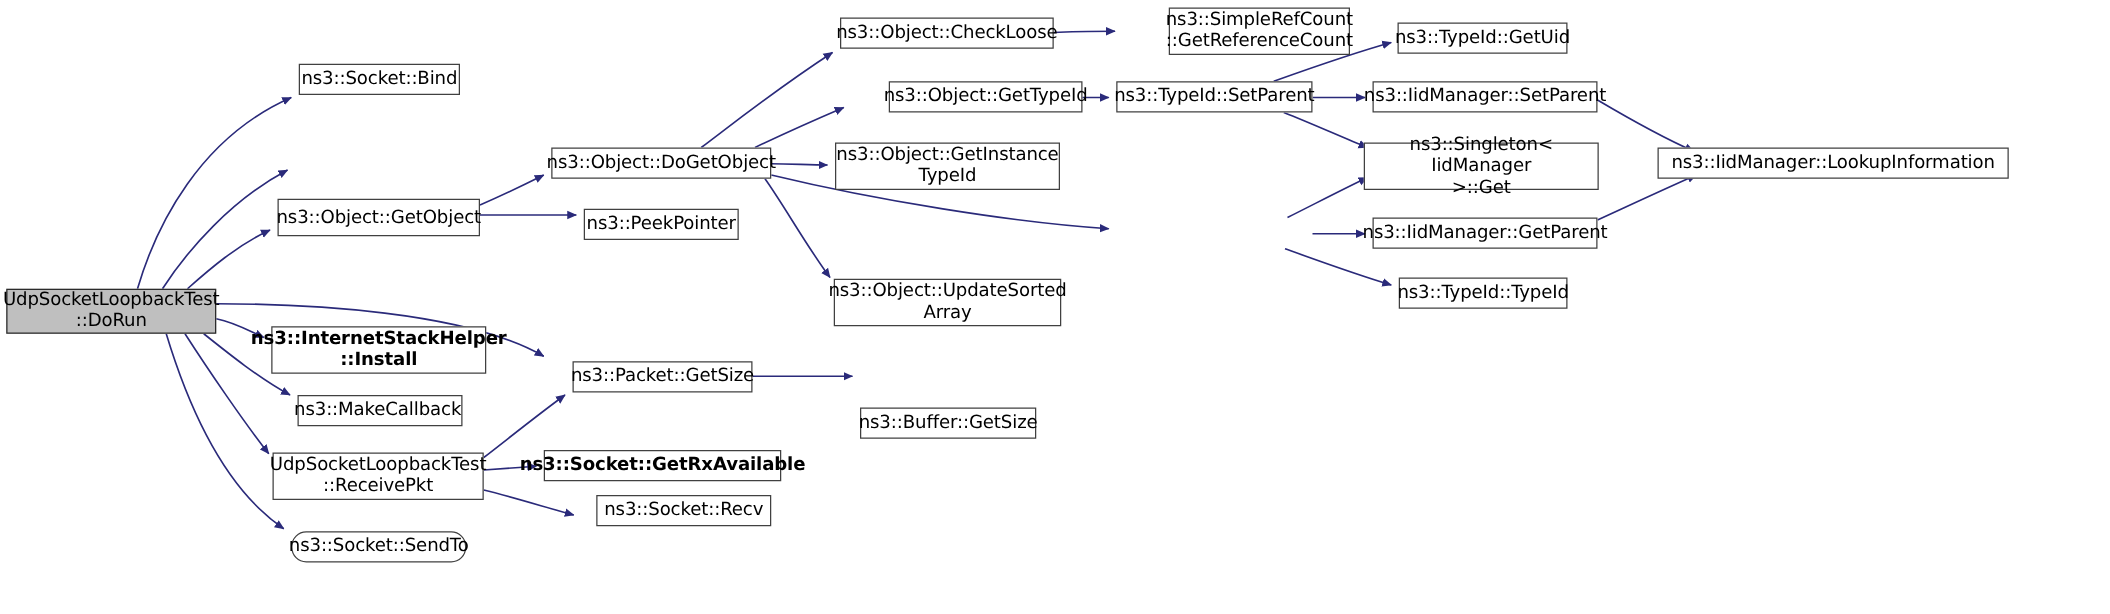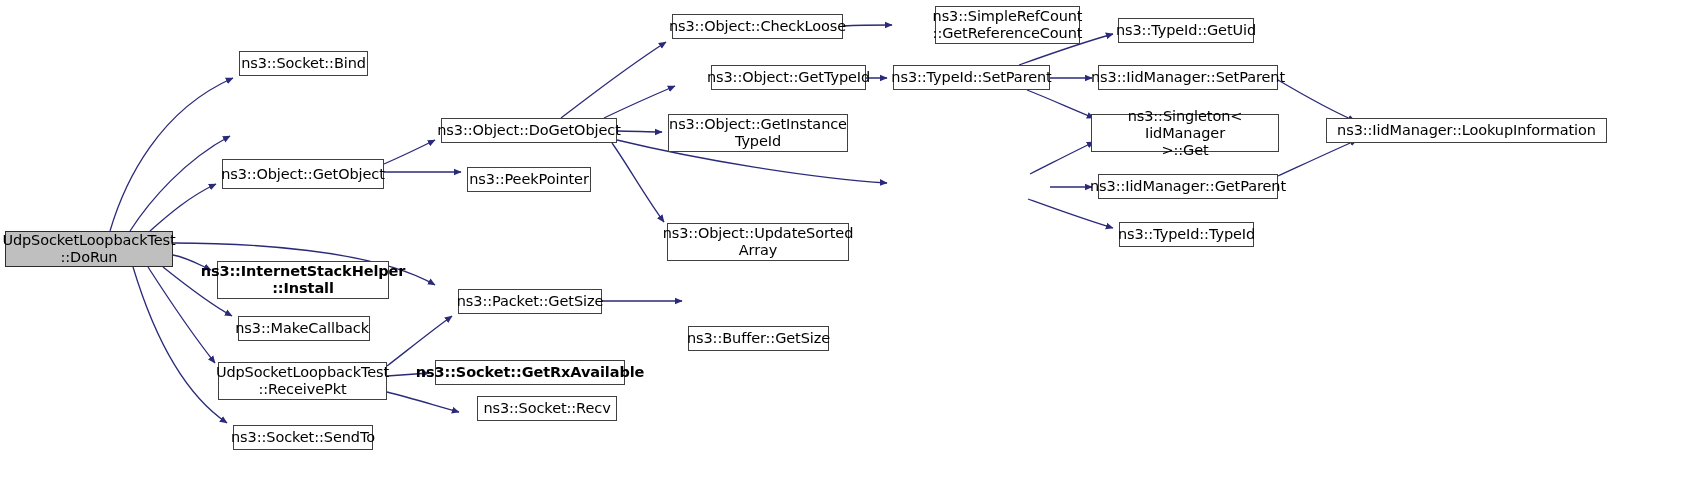--- a/index.html
+++ b/index.html
@@ -87,21 +87,21 @@
     </svg>
 <div class="node root" style="left: 5px; top: 231px; width: 168px; height: 36px;"><span>UdpSocketLoopbackTest
 ::DoRun</span></div>
     <div class="node" style="left: 239px; top: 51px; width: 129px; height: 25px;"><span>ns3::Socket::Bind</span></div>
     <div class="node" style="left: 222px; top: 159px; width: 162px; height: 30px;"><span>ns3::Object::GetObject</span></div>
     <div class="node" style="left: 217px; top: 261px; width: 172px; height: 38px; font-weight: bold;"><span>ns3::InternetStackHelper
 ::Install</span></div>
     <div class="node" style="left: 238px; top: 316px; width: 132px; height: 25px; justify-content: flex-end;"><span>ns3::MakeCallback</span></div>
     <div class="node" style="left: 218px; top: 362px; width: 169px; height: 38px;"><span>UdpSocketLoopbackTest
 ::ReceivePkt</span></div>
-    <div class="node" style="left: 233px; top: 425px; width: 140px; height: 25px;"><span>ns3::Socket::SendTo</span></div>
+    <div class="node" style="left: 233px; top: 425px; width: 140px; height: 25px; border-radius: 12px;"><span>ns3::Socket::SendTo</span></div>
     <div class="node" style="left: 441px; top: 118px; width: 176px; height: 25px;"><span>ns3::Object::DoGetObject</span></div>
     <div class="node" style="left: 467px; top: 167px; width: 124px; height: 25px;"><span>ns3::PeekPointer</span></div>
     <div class="node" style="left: 458px; top: 289px; width: 144px; height: 25px;"><span>ns3::Packet::GetSize</span></div>
     <div class="node" style="left: 435px; top: 360px; width: 190px; height: 25px; font-weight: bold;"><span>ns3::Socket::GetRxAvailable</span></div>
     <div class="node" style="left: 465px; top: 396px; width: 140px; height: 25px; margin-left: 12px;"><span>ns3::Socket::Recv</span></div>
     <div class="node" style="left: 672px; top: 14px; width: 171px; height: 25px;"><span>ns3::Object::CheckLoose</span></div>
     <div class="node" style="left: 681px; top: 65px; width: 155px; height: 25px; margin-left: 30px;"><span>ns3::Object::GetTypeId</span></div>
     <div class="node" style="left: 668px; top: 114px; width: 180px; height: 38px;"><span>ns3::Object::GetInstance
 TypeId</span></div>
     <div class="node" style="left: 667px; top: 223px; width: 182px; height: 38px;"><span>ns3::Object::UpdateSorted

